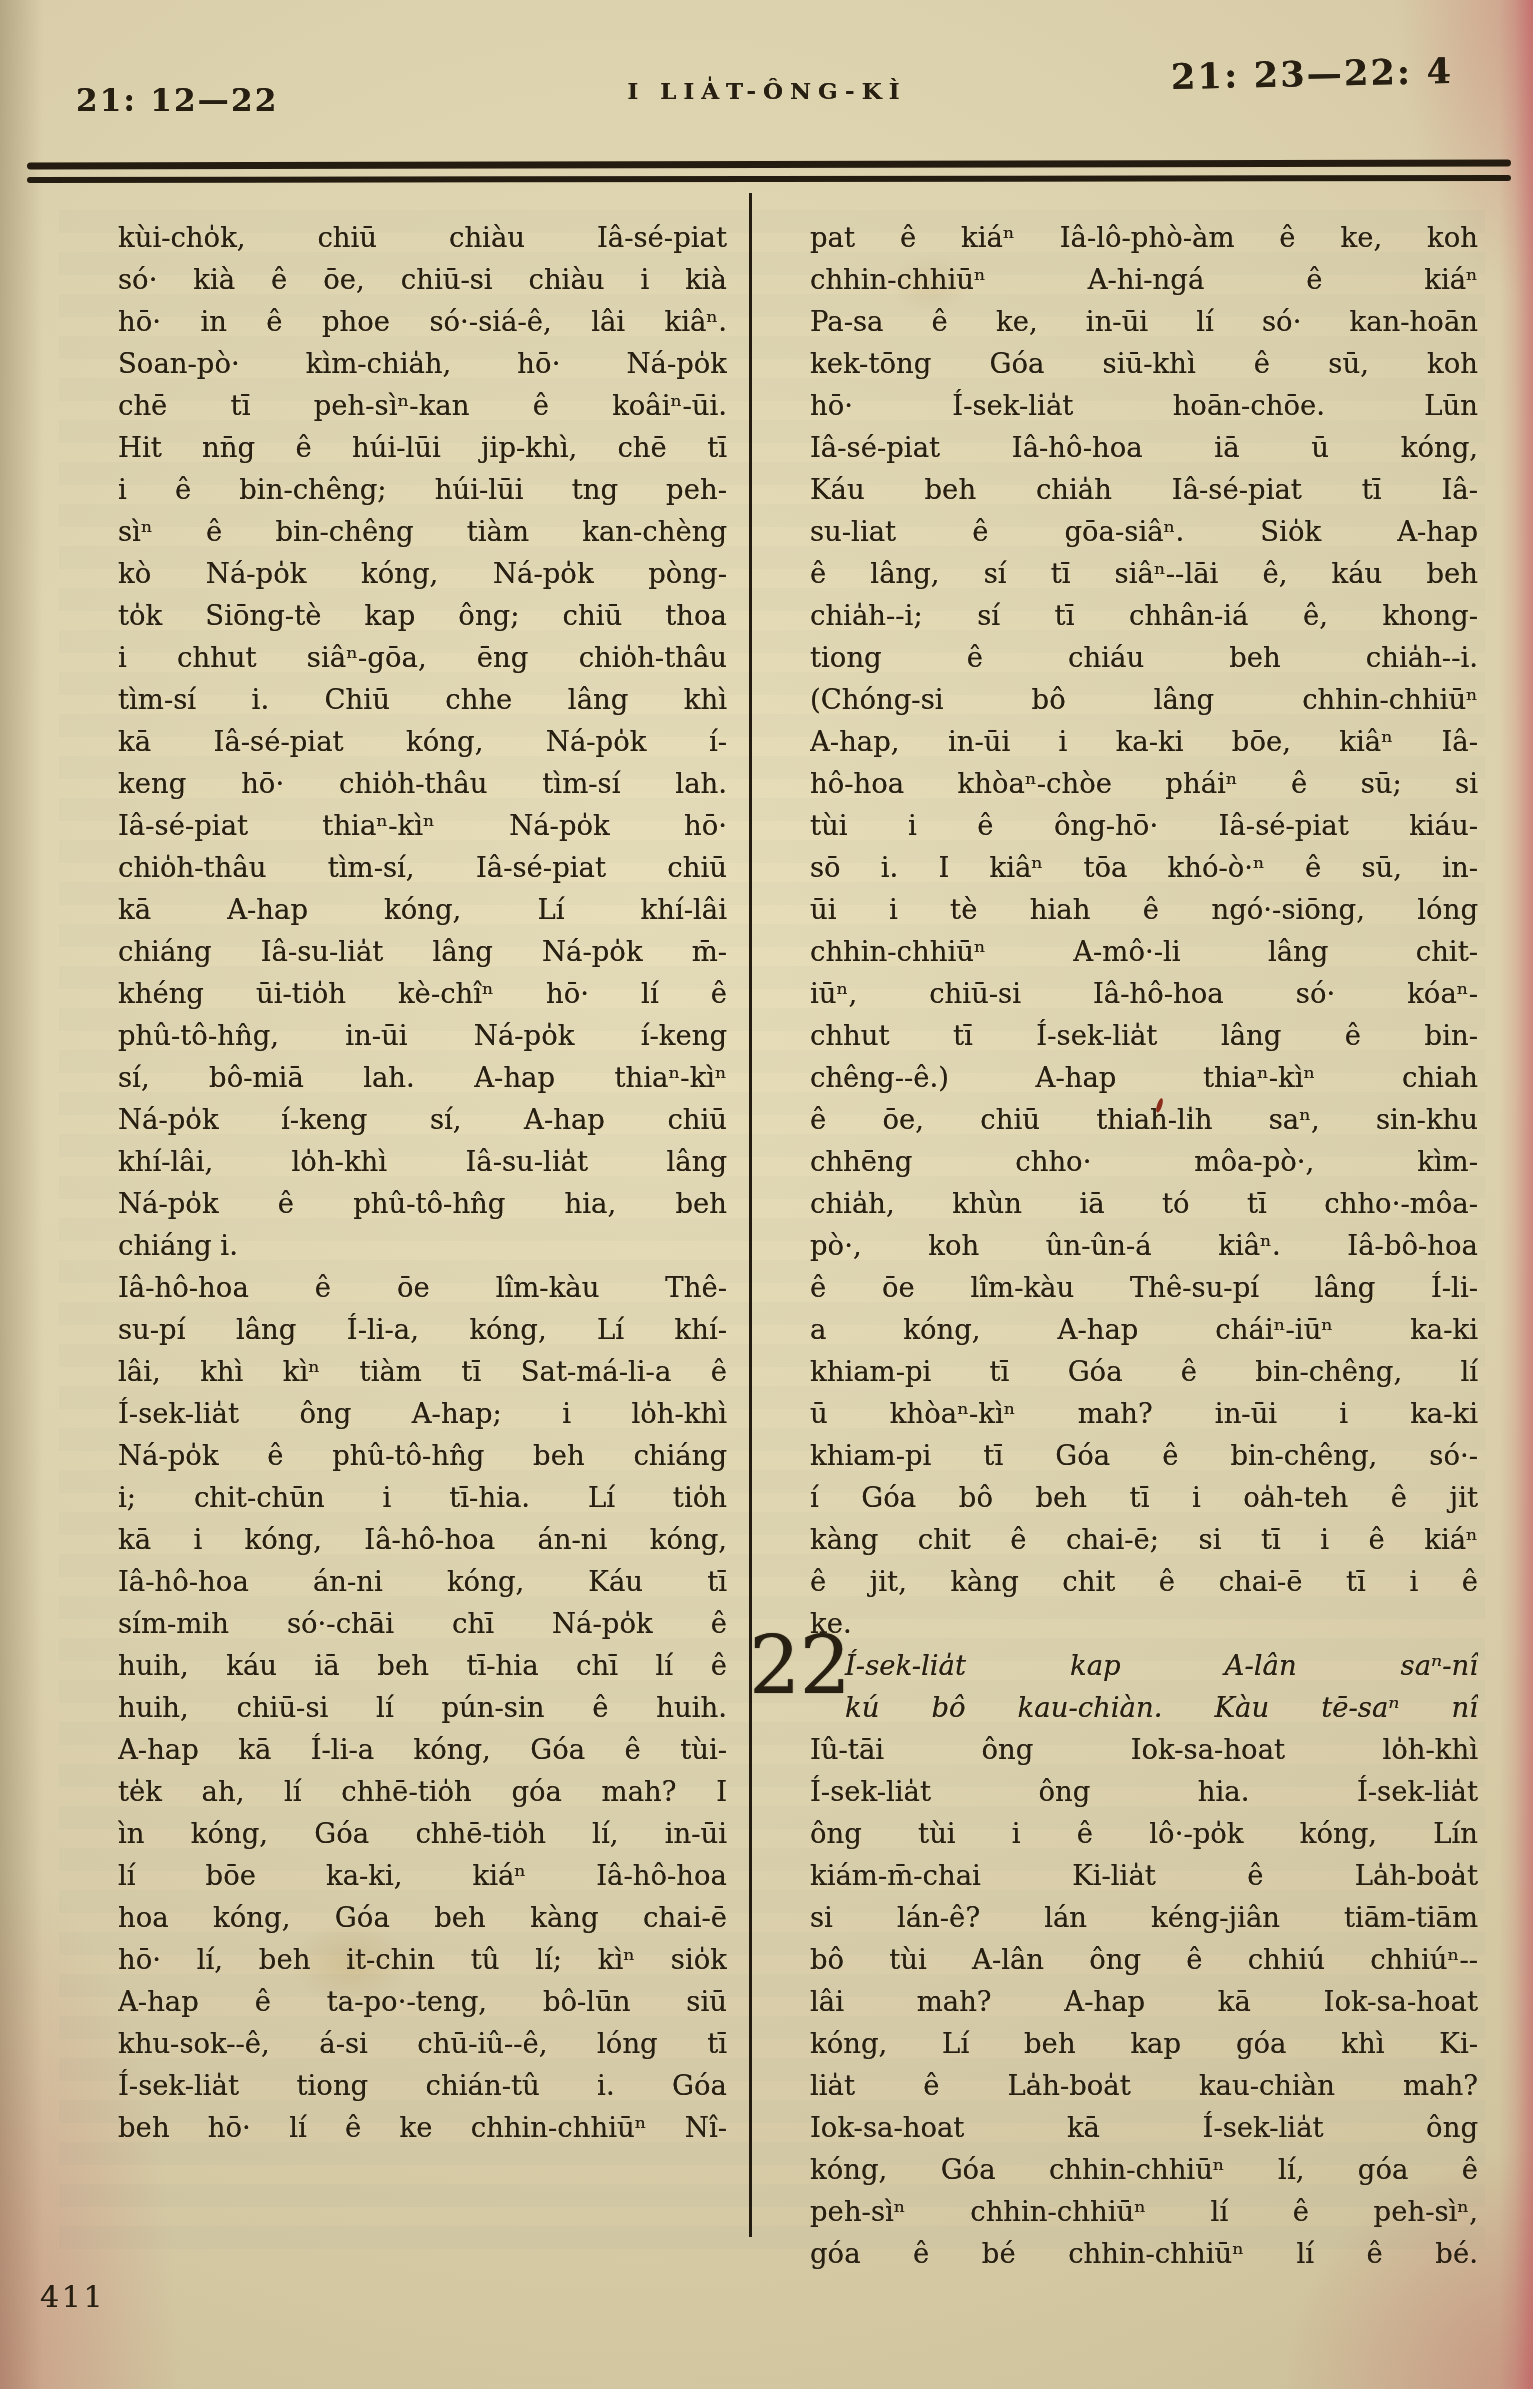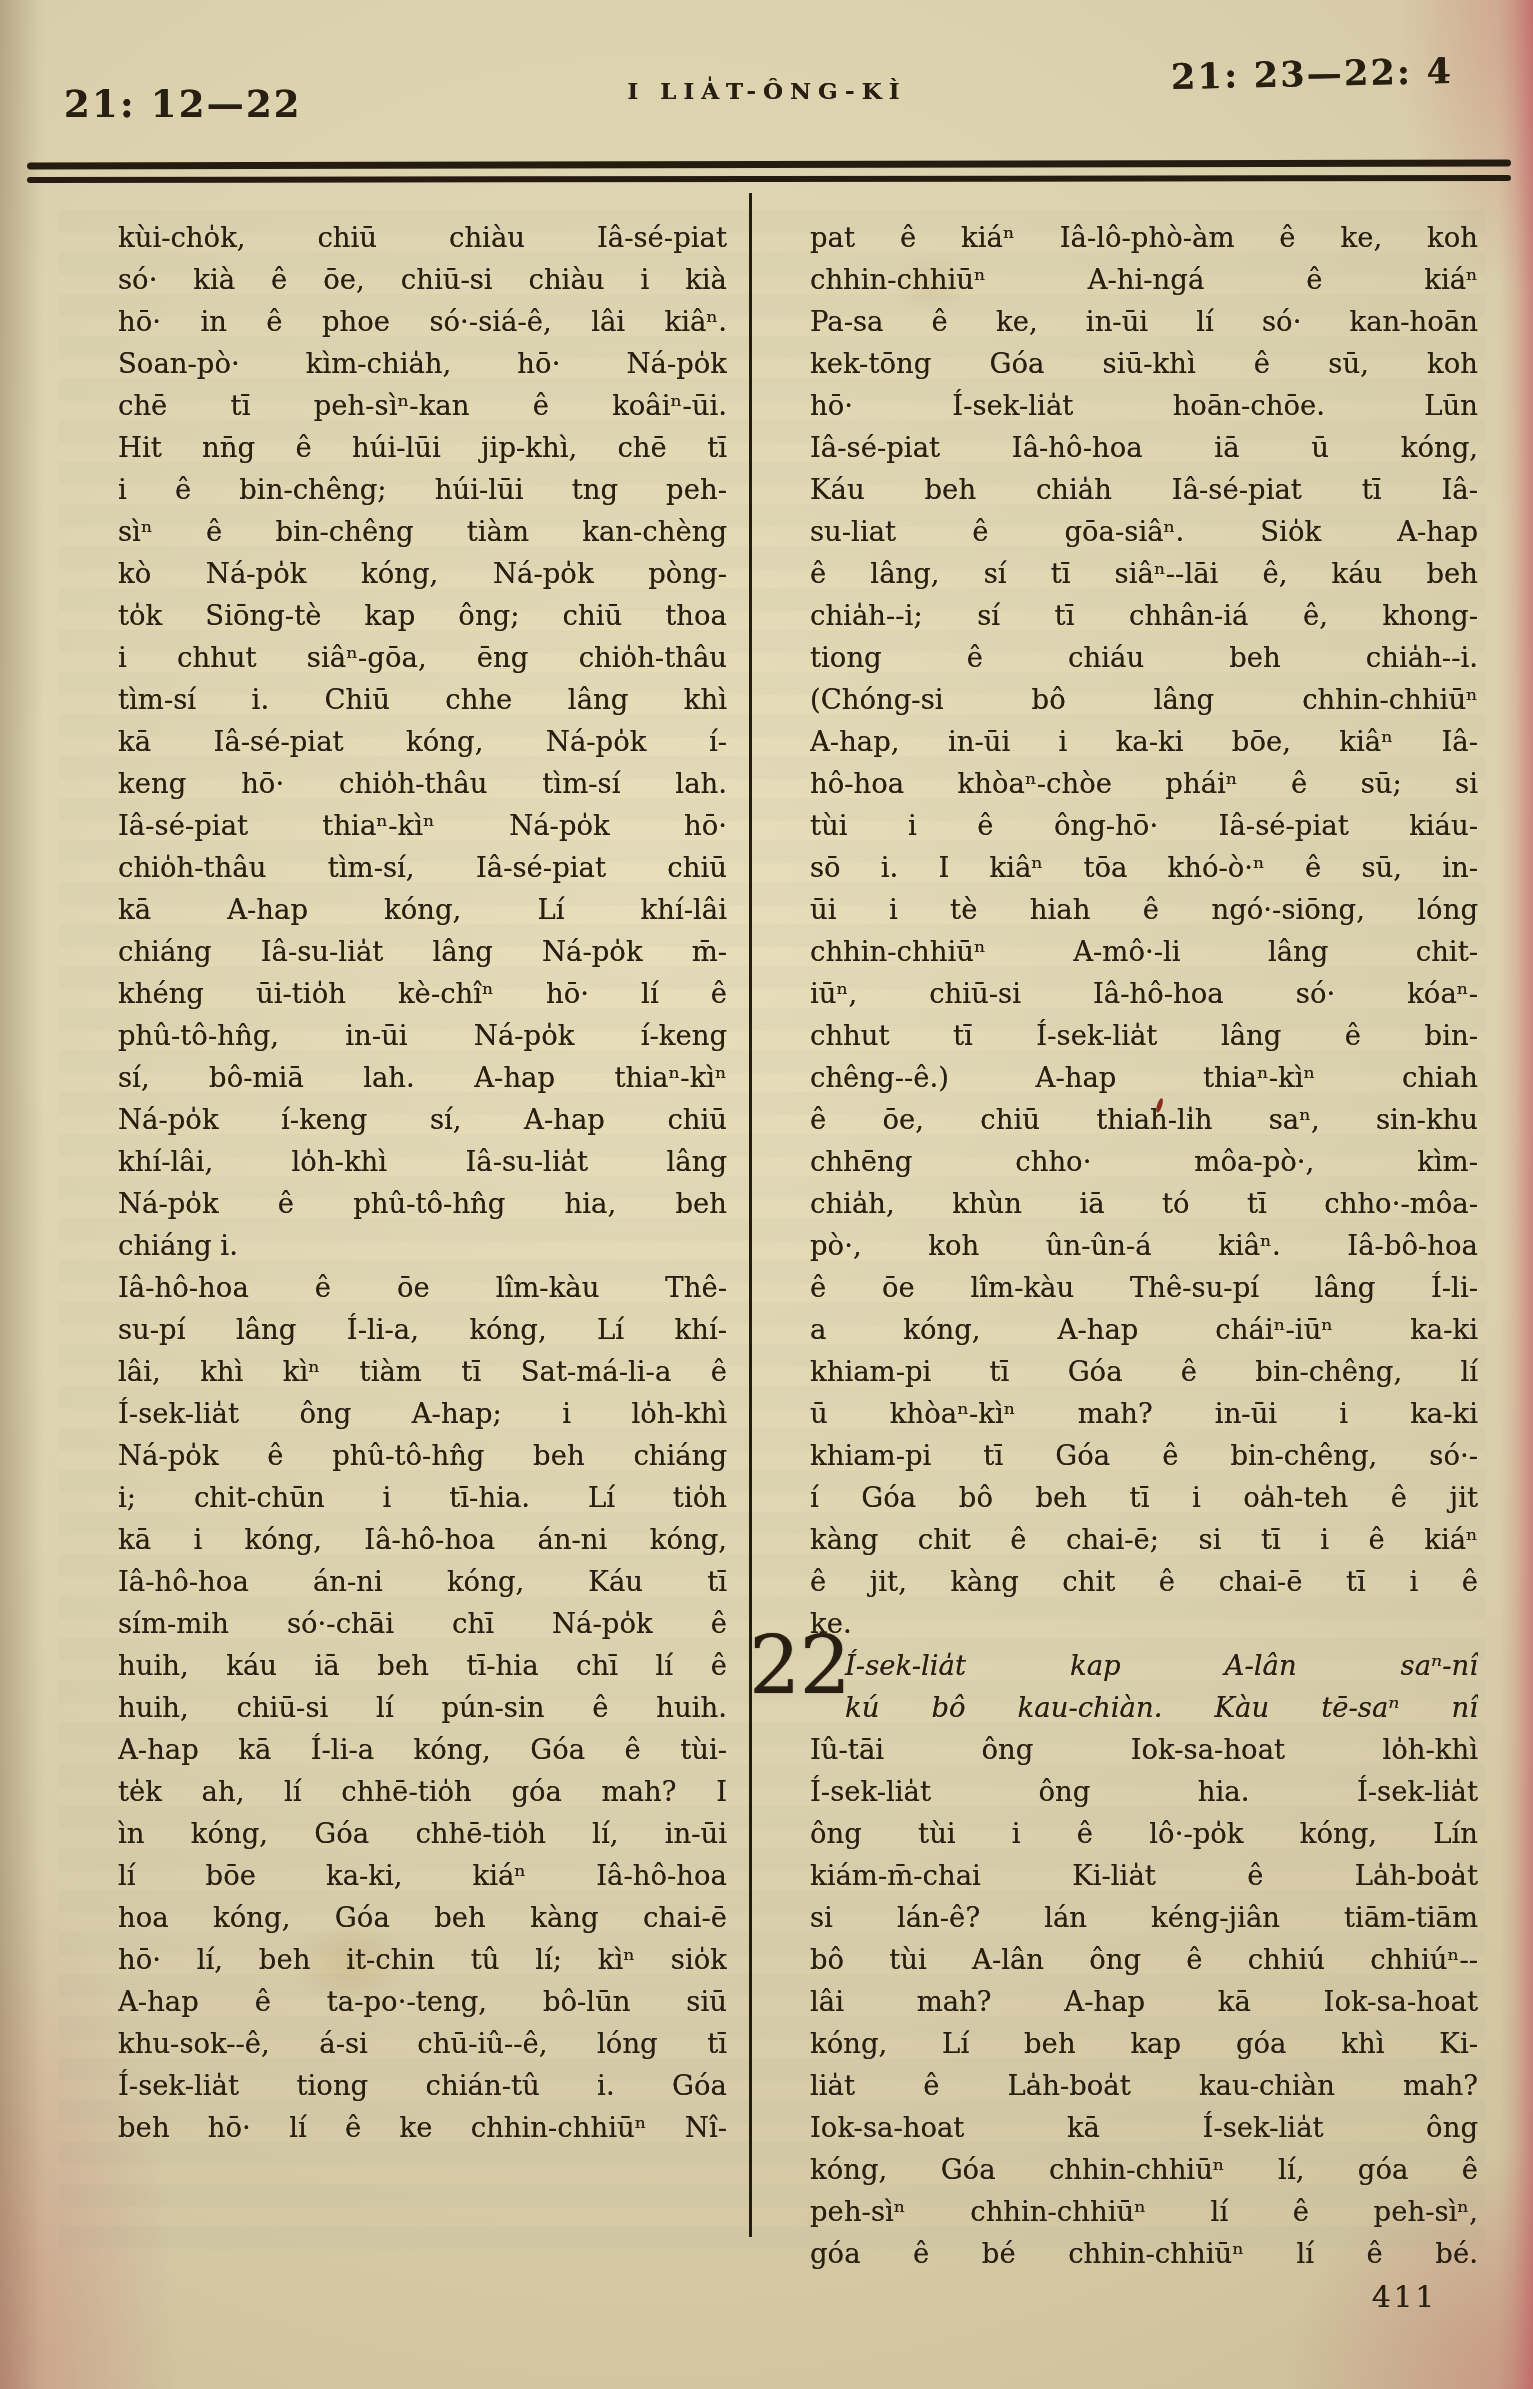--- a/index.html
+++ b/index.html
@@ -17,38 +17,38 @@
   .corner-tr{top:0;right:0;width:140px;height:302px;background:radial-gradient(ellipse at top right, rgba(190,72,86,.34), rgba(190,72,86,0) 70%);}
   .corner-bl{bottom:0;left:0;width:183px;height:529px;background:radial-gradient(ellipse at bottom left, rgba(190,72,86,.30), rgba(190,72,86,0) 70%);}
   .corner-br{bottom:0;right:0;width:248px;height:237px;background:radial-gradient(ellipse at bottom right, rgba(190,72,86,.36), rgba(190,72,86,0) 72%);}
   .stain{position:absolute;border-radius:50%;pointer-events:none;}
   .stain-1{left:291px;top:1920px;width:119px;height:86px;background:radial-gradient(ellipse, rgba(176,134,62,.20), rgba(176,134,62,0) 70%);}
   .stain-2{left:890px;top:254px;width:81px;height:59px;background:radial-gradient(ellipse, rgba(176,134,62,.14), rgba(176,134,62,0) 70%);}
   .ghost{position:absolute;left:59px;right:49px;top:210px;height:2050px;pointer-events:none;
     background:repeating-linear-gradient(to bottom, rgba(98,128,134,.045) 0 22.7px, rgba(98,128,134,0) 22.7px 42px);}
   .speck{position:absolute;left:1157px;top:1098px;width:5.4px;height:15px;background:#8d2e1d;border-radius:50%;transform:rotate(18deg);}
 
-  .h-left{position:absolute;left:64px;top:82px;font-size:37px;font-weight:bold;letter-spacing:2.2px;white-space:nowrap;}
+  .h-left{position:absolute;left:76px;top:82px;font-size:31px;font-weight:bold;letter-spacing:2.2px;white-space:nowrap;}
   .h-center{position:absolute;left:0;right:0;top:77px;text-align:center;font-size:23px;font-weight:bold;letter-spacing:7px;white-space:nowrap;}
   .h-right{position:absolute;right:81px;top:53px;font-size:35px;font-weight:bold;letter-spacing:2.2px;white-space:nowrap;transform:rotate(-1.2deg);}
   .h-left,.h-center,.h-right{text-shadow:0 0 0.5px rgba(32,24,10,.75);}
 
   .rule{position:absolute;left:27px;right:22.7px;background:#241c10;border-radius:4.3px;}
   .rule-top{top:161px;height:6.5px;transform:rotate(-.12deg);}
   .rule-bottom{top:176px;height:6px;transform:rotate(-.08deg);}
   .col-divider{position:absolute;left:749px;top:193px;width:2.7px;height:2044px;background:#241c10;}
 
   .col{position:absolute;top:216px;font-size:27.5px;line-height:42px;text-shadow:0 0 0.5px rgba(32,24,10,.7);}
   .col-left{left:118px;width:609px;}
   .col-right{left:810px;width:668px;}
   .line{position:relative;height:42px;overflow:hidden;text-align:justify;text-align-last:justify;}
   .line.short{text-align-last:left;}
   .line.indent{padding-left:35px;font-style:italic;}
   .chapter-num{position:absolute;left:-61px;top:1409px;font-size:81px;line-height:81px;letter-spacing:-1.1px;text-shadow:0 0 1.1px rgba(32,24,10,.7);}
-  .page-num{position:absolute;left:0;right:97px;top:2279px;text-align:right;font-size:30px;letter-spacing:2.7px;text-shadow:0 0 0.5px rgba(32,24,10,.7);}
+  .page-num{position:absolute;left:0;right:97px;top:2279px;text-align:left;font-size:30px;letter-spacing:2.7px;text-shadow:0 0 0.5px rgba(32,24,10,.7);padding-left:40px;}
 </style>
 </head>
 <body>
 
 <div class="page">
   <div class="edge edge-left"></div>
   <div class="edge edge-right"></div>
   <div class="corner corner-tr"></div>
   <div class="corner corner-bl"></div>
   <div class="corner corner-br"></div>

